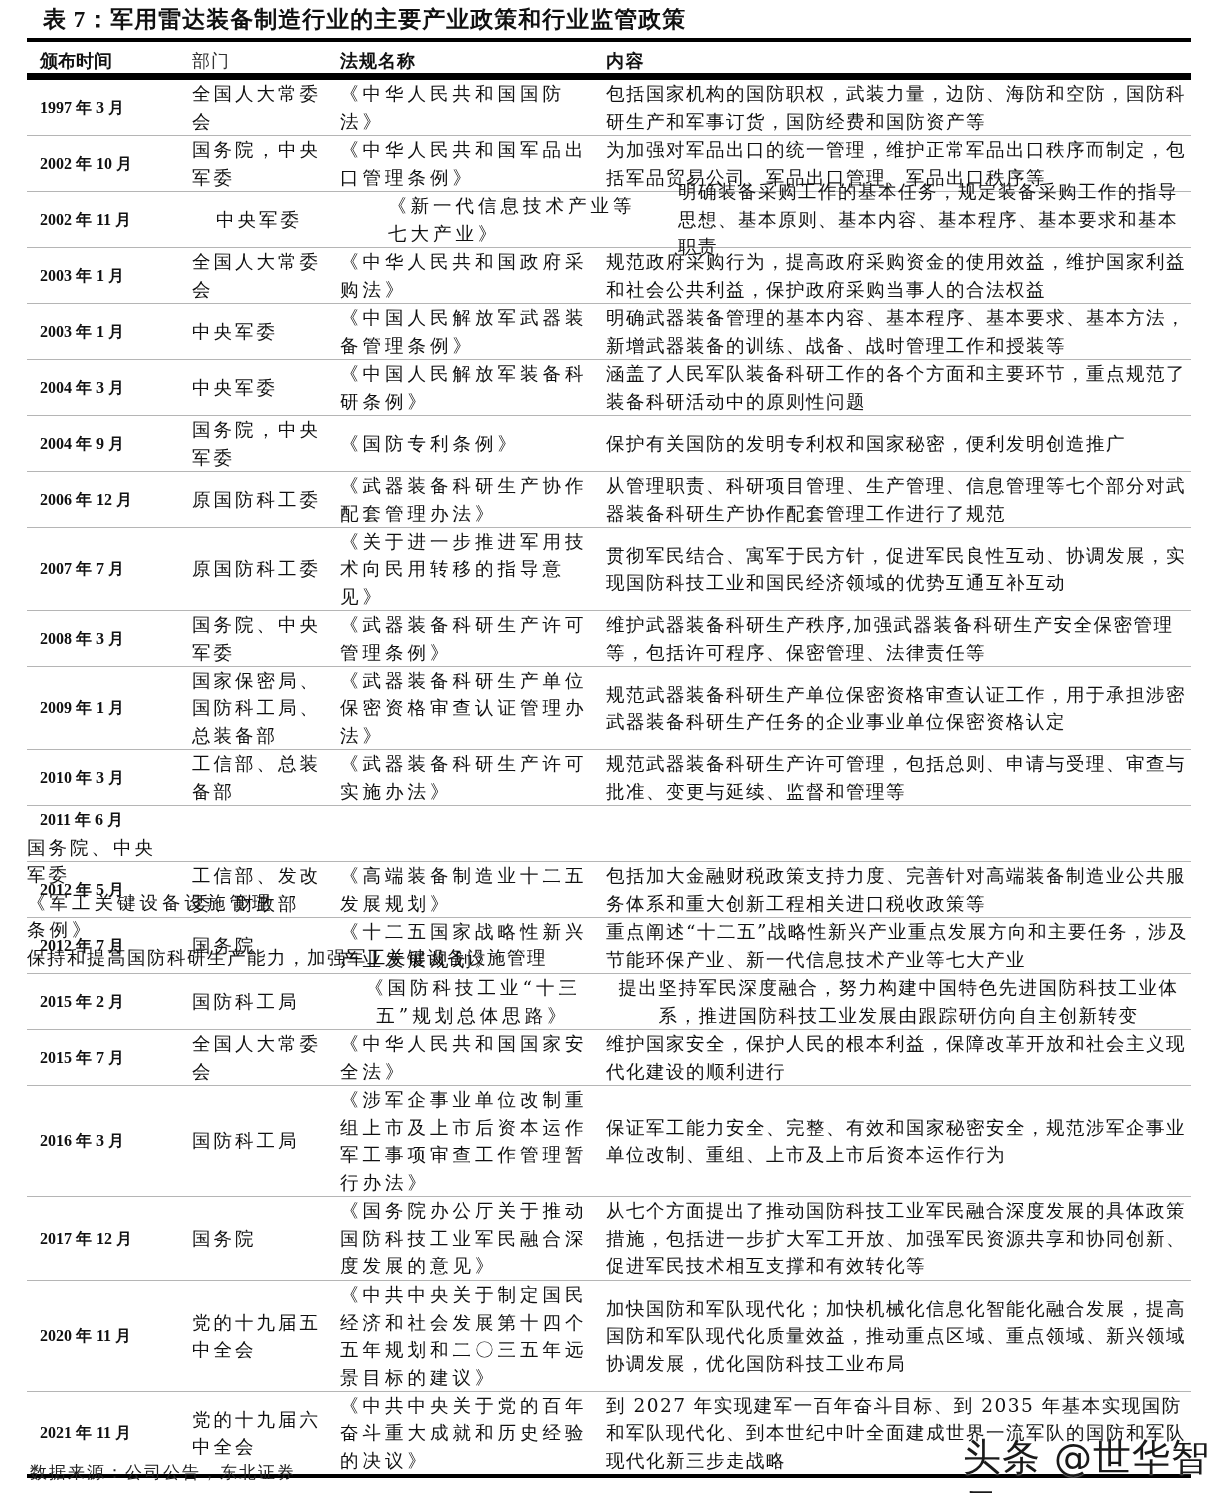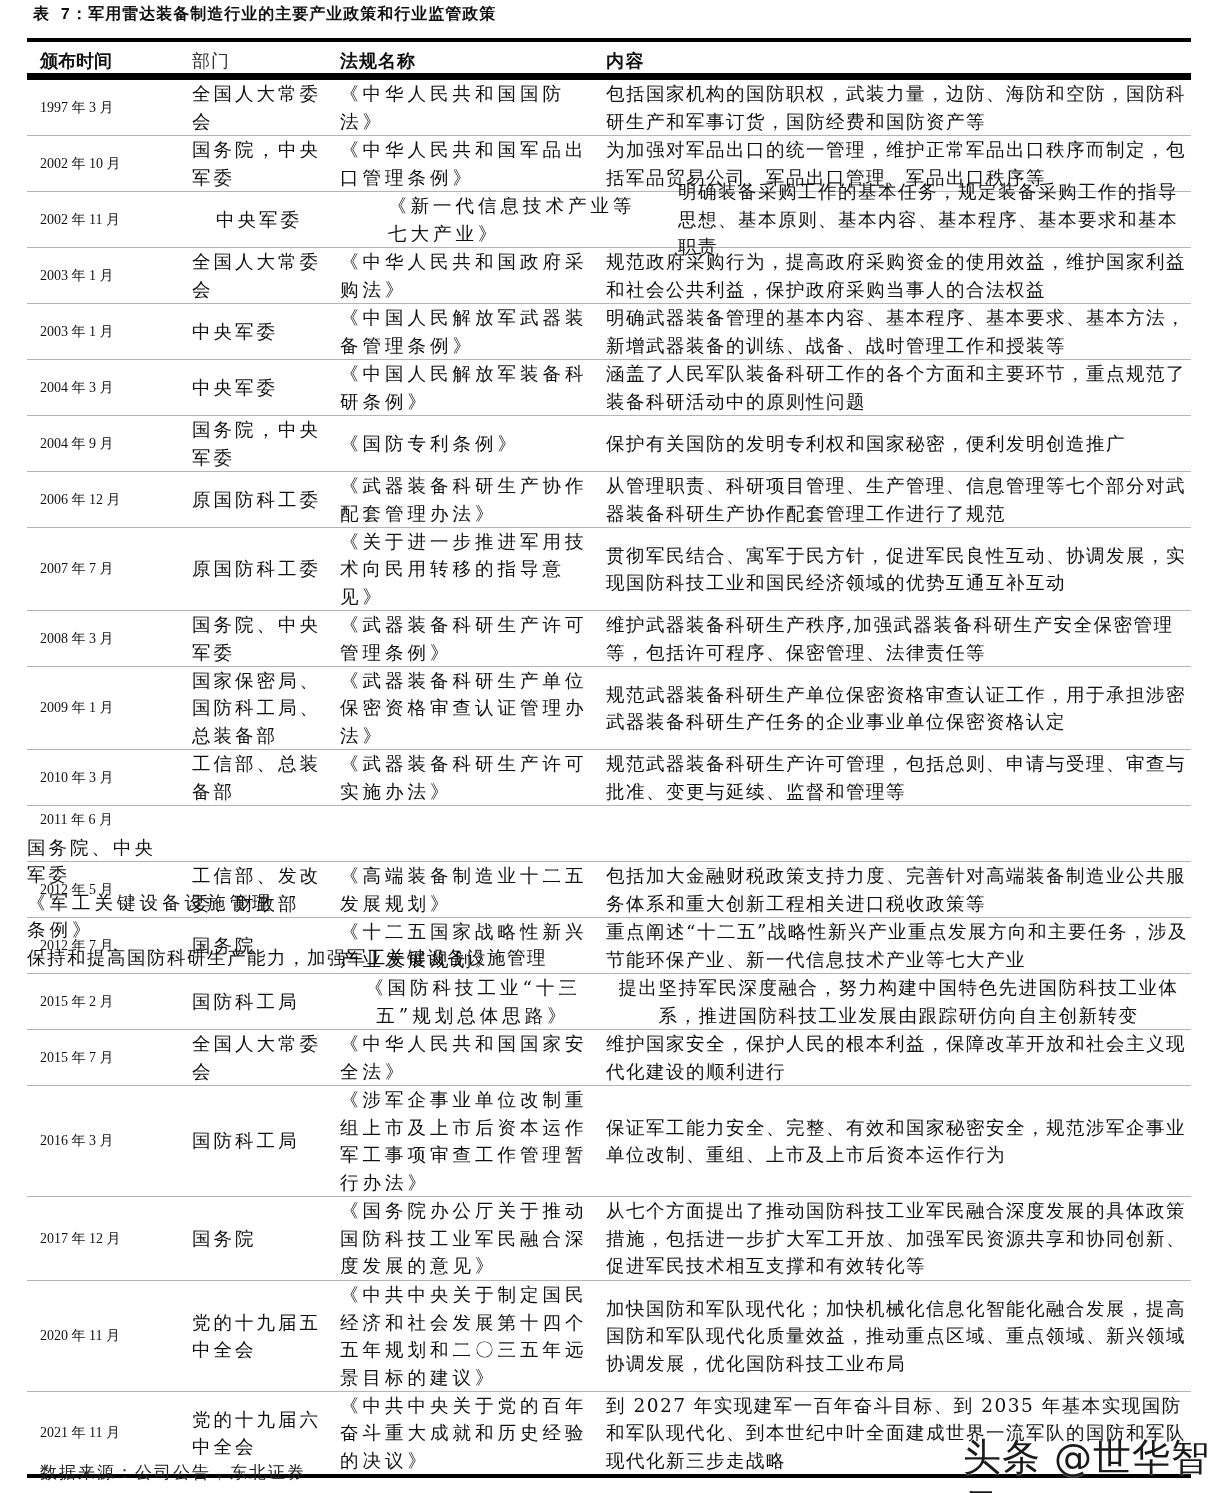--- a/index.html
+++ b/index.html
@@ -2,49 +2,49 @@
 <html><head>
   <meta charset="utf-8">
   <style>
     html, body { margin: 0; padding: 0; background: #ffffff; }
     body {
       width: 1230px; height: 1493px; position: relative; overflow: hidden;
       font-family: "DejaVu Serif", "Liberation Serif", serif;
       color: #111111;
     }
     .title {
-      position: absolute; left: 33px; top: 4px;
-      font-size: 16px; font-weight: bold; letter-spacing: 1px;
-      font-family: Liberation Mono, monospace;
+      position: absolute; left: 43px; top: 4px;
+      font-size: 23px; font-weight: bold; letter-spacing: 1px;
+      font-family: Liberation Serif, serif;
     }
     .tbl {
       position: absolute; left: 27px; top: 38px; width: 1164px;
       border-top: 4px solid #000;
     }
     .hdr {
       display: flex; height: 31px; align-items: flex-end;
       border-bottom: 7px solid #000000; font-size: 18px;
     }
     .hdr .c1, .hdr .c3, .hdr .c4 { font-weight: bold; }
     .row {
       display: flex; border-bottom: 1px solid #b5b5b5;
       font-size: 18.5px; line-height: 27.5px;
     }
     .row:last-child { border-bottom: 4px solid #000; }
     .c1 { width: 165px; padding-left: 13px; box-sizing: border-box; display:flex; align-items:center;
-          font-family: "Liberation Serif", "DejaVu Serif", serif; font-weight: normal; font-size: 14px; }
+          font-family: "Liberation Serif", "DejaVu Serif", serif; font-weight: bold; font-size: 16px; }
     .c2 { width: 148px; padding-right: 8px; display:flex; align-items:center; letter-spacing: 3px; box-sizing: border-box; }
     .c3 { width: 266px; display:flex; align-items:center; letter-spacing: 4px; box-sizing: border-box; }
     .c4 { flex: 1; padding-left: 0; display:flex; align-items:center; letter-spacing: 1.5px; box-sizing: border-box; }
     .hdr .c1 { font-family: "DejaVu Serif", serif; font-size: 18px; }
     .hdr .c2 { font-weight: normal; letter-spacing: 1px; color: #333; }
     .hdr .c3 { letter-spacing: 1px; }
     .cell-text { display:block; }
     .source {
-      position: absolute; left: 40px; top: 1461px; font-size: 17px; letter-spacing: 2px; color: #222;
+      position: absolute; left: 30px; top: 1461px; font-size: 17px; letter-spacing: 2px; color: #222;
     }
     .watermark {
       position: absolute; left: 963px; top: 1432px; font-size: 38px; color: #1a1a1a;
       font-family: "DejaVu Sans", sans-serif; letter-spacing: 1px;
       text-shadow: 0 0 2px #fff;
     }
   </style>
 </head>
 <body>
 

